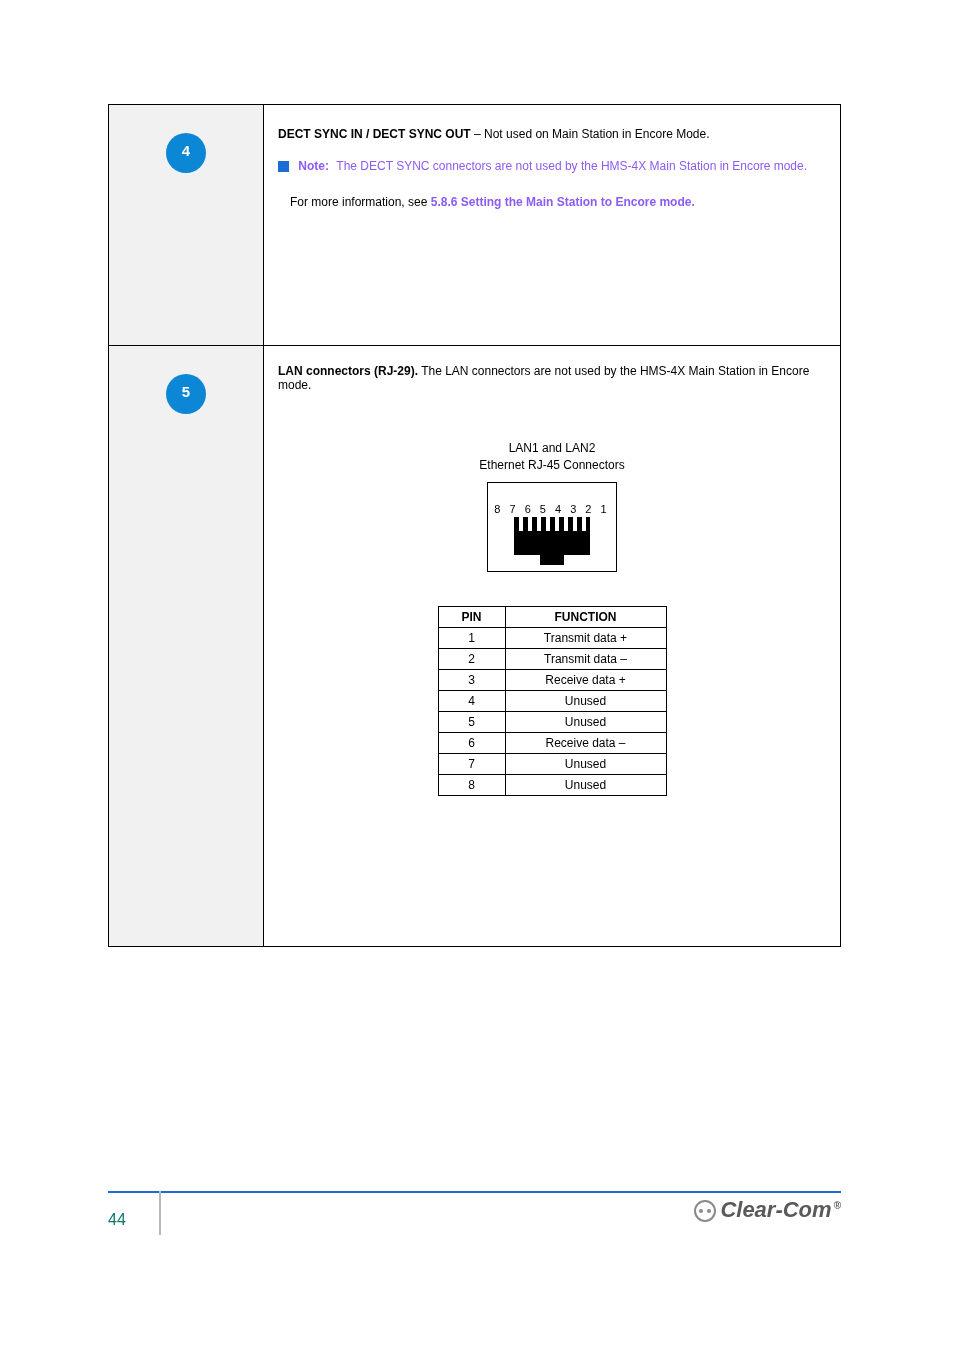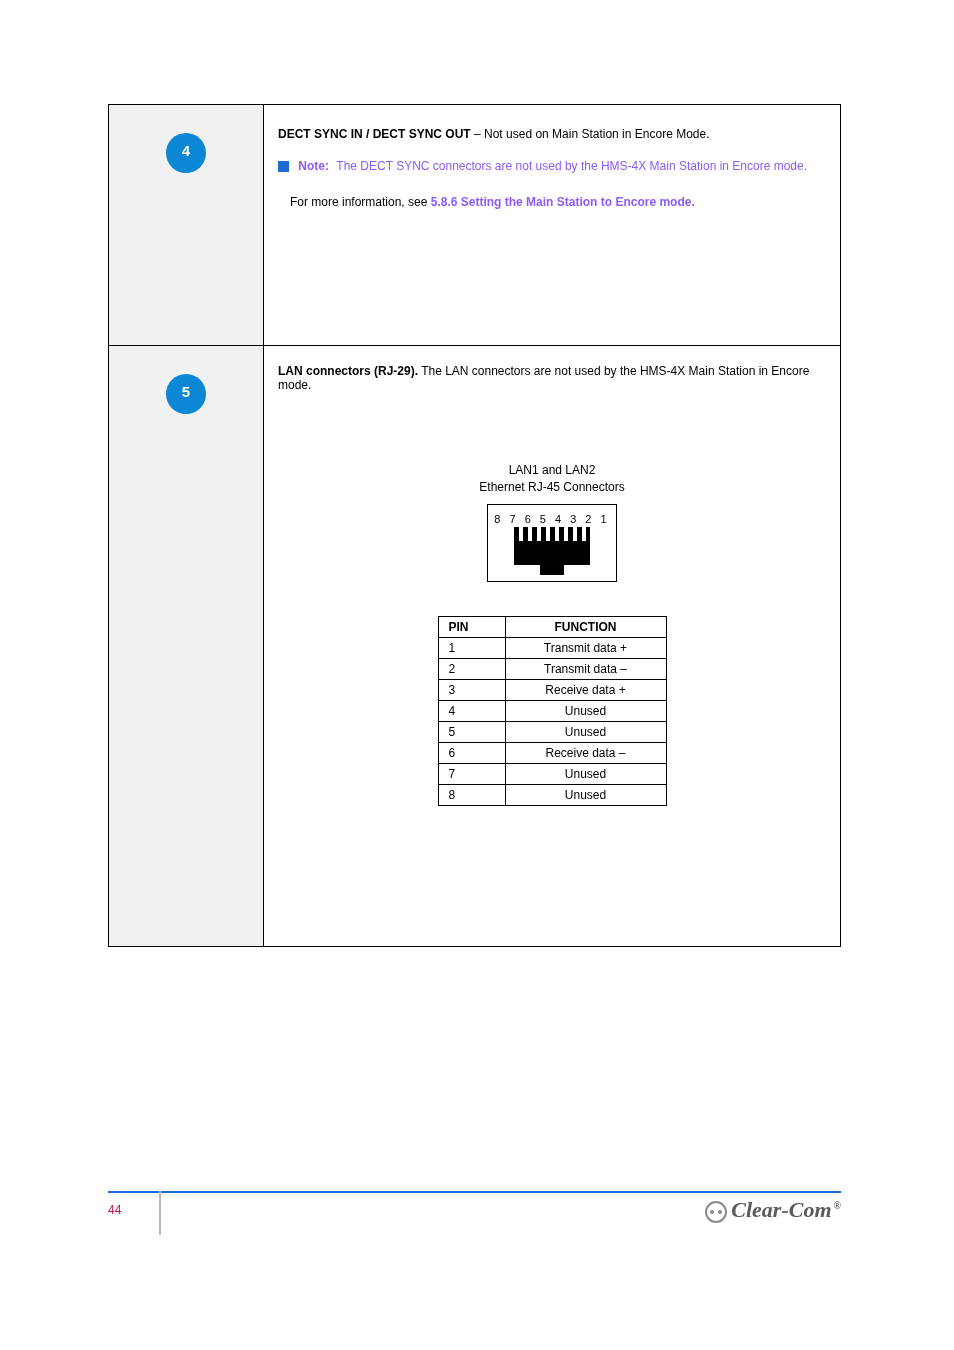--- a/index.html
+++ b/index.html
@@ -5,38 +5,38 @@
 body{margin:0;font-family:Arial,Helvetica,sans-serif;background:#fff;color:#000;font-size:12px}
 .page{width:954px;height:1350px;position:relative}
 .tbl-outer{position:absolute;left:108px;top:104px;width:733px;border:1px solid #000;border-collapse:collapse}
 .tbl-outer td{border:1px solid #000;vertical-align:top;padding:10px 14px}
 .col-left{background:#f1f1f2;width:126px;text-align:center}
 .circle{width:40px;height:40px;border-radius:50%;background:#0b87d6;display:inline-block;position:relative;margin-top:18px}
 .circle span{position:absolute;width:100%;text-align:center;top:9px;left:0;color:#fff;font-weight:bold;font-size:15px}
 .sq{display:inline-block;width:11px;height:11px;background:#1b6dd2;margin-right:6px;vertical-align:middle}
 .blue{color:#8b5cf6}
 .row2-right{height:580px;position:relative}
-.fig{display:flex;flex-direction:column;align-items:center;margin-top:70px}
+.fig{display:flex;flex-direction:column;align-items:center;margin-top:48px}
 .fig-title{font-family:'Trebuchet MS',sans-serif;font-size:12px;text-align:center;line-height:1.4}
-.rj{border:1px solid #000;padding:8px 6px 0;margin-top:8px;display:inline-block;text-align:center}
+.rj{border:1px solid #000;padding:20px 6px 0;margin-top:8px;display:inline-block;text-align:center}
 .pins{font-family:'Trebuchet MS',sans-serif;font-size:11px;letter-spacing:3px}
 .jack{position:relative;width:76px;height:48px;margin:2px auto 6px}
 .jack-body{position:absolute;left:0;top:0;width:76px;height:38px;background:#000}
 .jack-tab{position:absolute;left:26px;top:38px;width:24px;height:10px;background:#000}
 .jack-pin{position:absolute;top:0;width:4px;height:14px;background:#fff}
 .pt{border:1px solid #000;border-collapse:collapse;margin-top:34px;font-family:'Trebuchet MS',sans-serif;font-size:12px}
 .pt th,.pt td{border:1px solid #000;padding:3px 10px}
 .pt th{font-weight:bold}
 .pt td.fn{text-align:center}
-.pt .pin{text-align:left;width:46px}
+.pt .pin{text-align:center;width:46px}
 .footer{position:absolute;left:108px;top:1191px;width:733px}
 .foot-line{border-top:2px solid #1b6dd2;height:0}
 .foot-bar{position:absolute;left:51px;top:0;width:2px;height:44px;background:#b9b9b9}
-.pgno{position:absolute;left:0;top:12px;font-size:12px;color:#be185d}
-.logo{position:absolute;right:0;top:6px;font-family:Liberation Serif, serif;font-style:italic;font-weight:bold;font-size:22px;color:#5a5a5a}
+.pgno{position:absolute;left:0;top:20px;font-size:16px;color:#0f766e}
+.logo{position:absolute;right:0;top:6px;font-family:Liberation Sans, sans-serif;font-style:italic;font-weight:bold;font-size:22px;color:#5a5a5a}
 .logo .r{font-size:10px;vertical-align:super;font-style:normal;margin-left:2px}
 .logo-dots{display:inline-block;width:18px;height:18px;border:2px solid #8a8a8a;border-radius:50%;position:relative;margin-right:4px;vertical-align:middle}
 .logo-dots:before,.logo-dots:after{content:"";position:absolute;border-radius:50%;background:#8a8a8a}
 .logo-dots:before{width:4px;height:4px;left:3px;top:7px}
 .logo-dots:after{width:4px;height:4px;right:3px;top:7px}
 </style>
 </head>
 <body>
 
 <div class="page">

